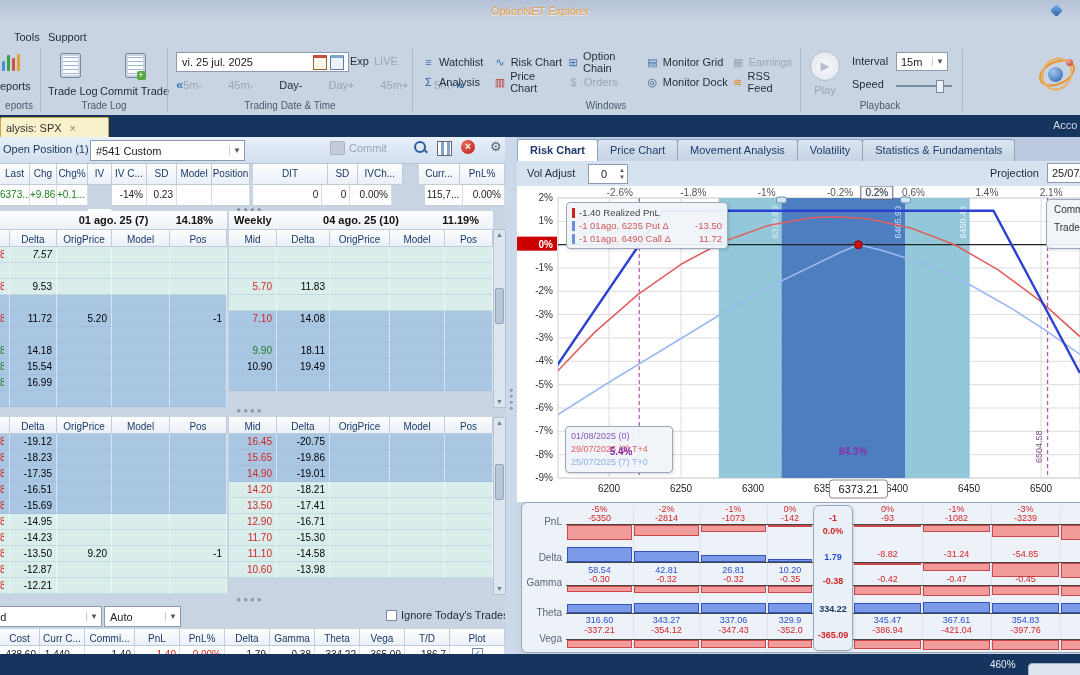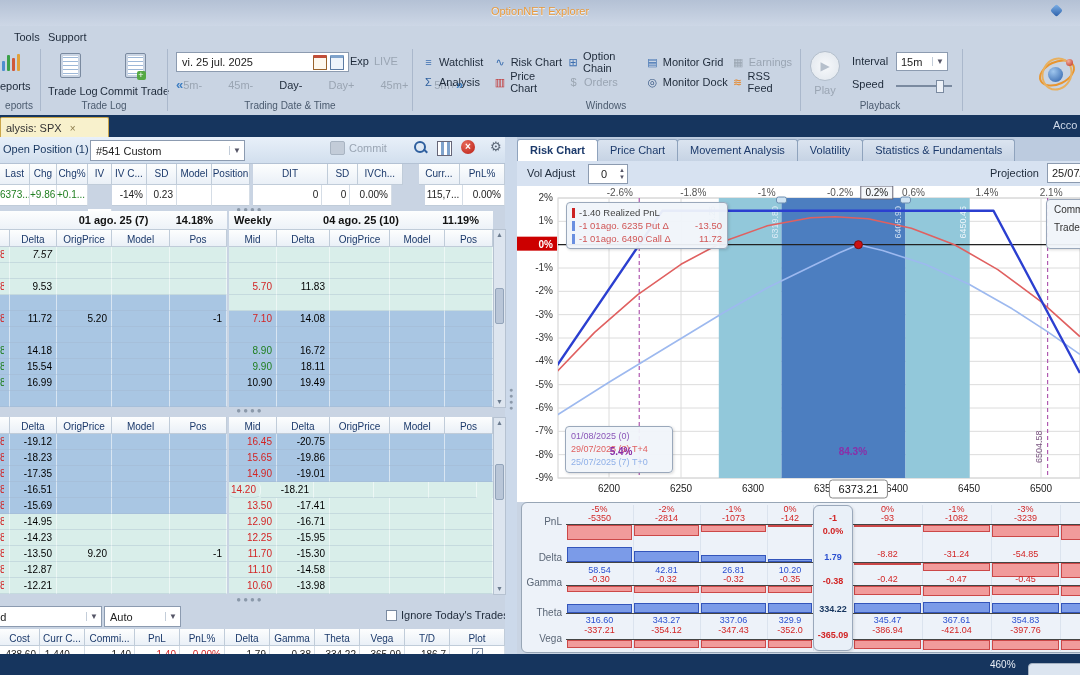--- a/index.html
+++ b/index.html
@@ -412,27 +412,20 @@
         <div class="cell" style="width: 48px;"></div>
       </div>
       <div class="srow bg-blue" style="display: flex; height: 16px; position: relative;">
         <div class="cell" style="width: 48px;"></div>
         <div class="cell" style="width: 53px;"></div>
         <div class="cell" style="width: 60px;"></div>
         <div class="cell" style="width: 55px;"></div>
         <div class="cell" style="width: 48px;"></div>
       </div>
       <div class="srow bg-blue" style="display: flex; height: 16px; position: relative;">
-        <div class="cell g" style="width: 48px;">8.90</div>
-        <div class="cell" style="width: 53px;">16.72</div>
-        <div class="cell" style="width: 60px;"></div>
-        <div class="cell" style="width: 55px;"></div>
-        <div class="cell" style="width: 48px;"></div>
-      </div>
-      <div class="srow bg-blue" style="display: flex; height: 16px; position: relative;">
         <div class="cell g" style="width: 48px;">9.90</div>
         <div class="cell" style="width: 53px;">18.11</div>
         <div class="cell" style="width: 60px;"></div>
         <div class="cell" style="width: 55px;"></div>
         <div class="cell" style="width: 48px;"></div>
       </div>
       <div class="srow bg-blue" style="display: flex; height: 16px; position: relative;">
         <div class="cell" style="width: 48px;">10.90</div>
         <div class="cell" style="width: 53px;">19.49</div>
         <div class="cell" style="width: 60px;"></div>
@@ -559,43 +552,36 @@
         <div class="cell" style="width: 48px;"></div>
       </div>
       <div class="srow bg-blue" style="display: flex; height: 16px; position: relative;">
         <div class="cell r" style="width: 48px;">14.90</div>
         <div class="cell" style="width: 53px;">-19.01</div>
         <div class="cell" style="width: 60px;"></div>
         <div class="cell" style="width: 55px;"></div>
         <div class="cell" style="width: 48px;"></div>
       </div>
       <div class="srow bg-teal" style="display: flex; height: 16px; position: relative;">
-        <div class="cell r" style="width: 32px; border-radius: 6px;">14.20</div>
+        <div class="cell r" style="width: 48px; border-radius: 6px;">14.20</div>
         <div class="cell" style="width: 53px;">-18.21</div>
         <div class="cell" style="width: 60px;"></div>
         <div class="cell" style="width: 55px;"></div>
         <div class="cell" style="width: 48px;"></div>
       </div>
       <div class="srow bg-teal" style="display: flex; height: 16px; position: relative;">
         <div class="cell r" style="width: 48px;">13.50</div>
         <div class="cell" style="width: 53px;">-17.41</div>
         <div class="cell" style="width: 60px;"></div>
         <div class="cell" style="width: 55px;"></div>
         <div class="cell" style="width: 48px;"></div>
       </div>
       <div class="srow bg-teal" style="display: flex; height: 16px; position: relative;">
         <div class="cell r" style="width: 48px;">12.90</div>
         <div class="cell" style="width: 53px;">-16.71</div>
-        <div class="cell" style="width: 60px;"></div>
-        <div class="cell" style="width: 55px;"></div>
-        <div class="cell" style="width: 48px;"></div>
-      </div>
-      <div class="srow bg-teal" style="display: flex; height: 16px; position: relative;">
-        <div class="cell r" style="width: 48px;">12.25</div>
-        <div class="cell" style="width: 53px;">-15.95</div>
         <div class="cell" style="width: 60px;"></div>
         <div class="cell" style="width: 55px;"></div>
         <div class="cell" style="width: 48px;"></div>
       </div>
       <div class="srow bg-teal" style="display: flex; height: 16px; position: relative;">
         <div class="cell r" style="width: 48px;">11.70</div>
         <div class="cell" style="width: 53px;">-15.30</div>
         <div class="cell" style="width: 60px;"></div>
         <div class="cell" style="width: 55px;"></div>
         <div class="cell" style="width: 48px;"></div>

